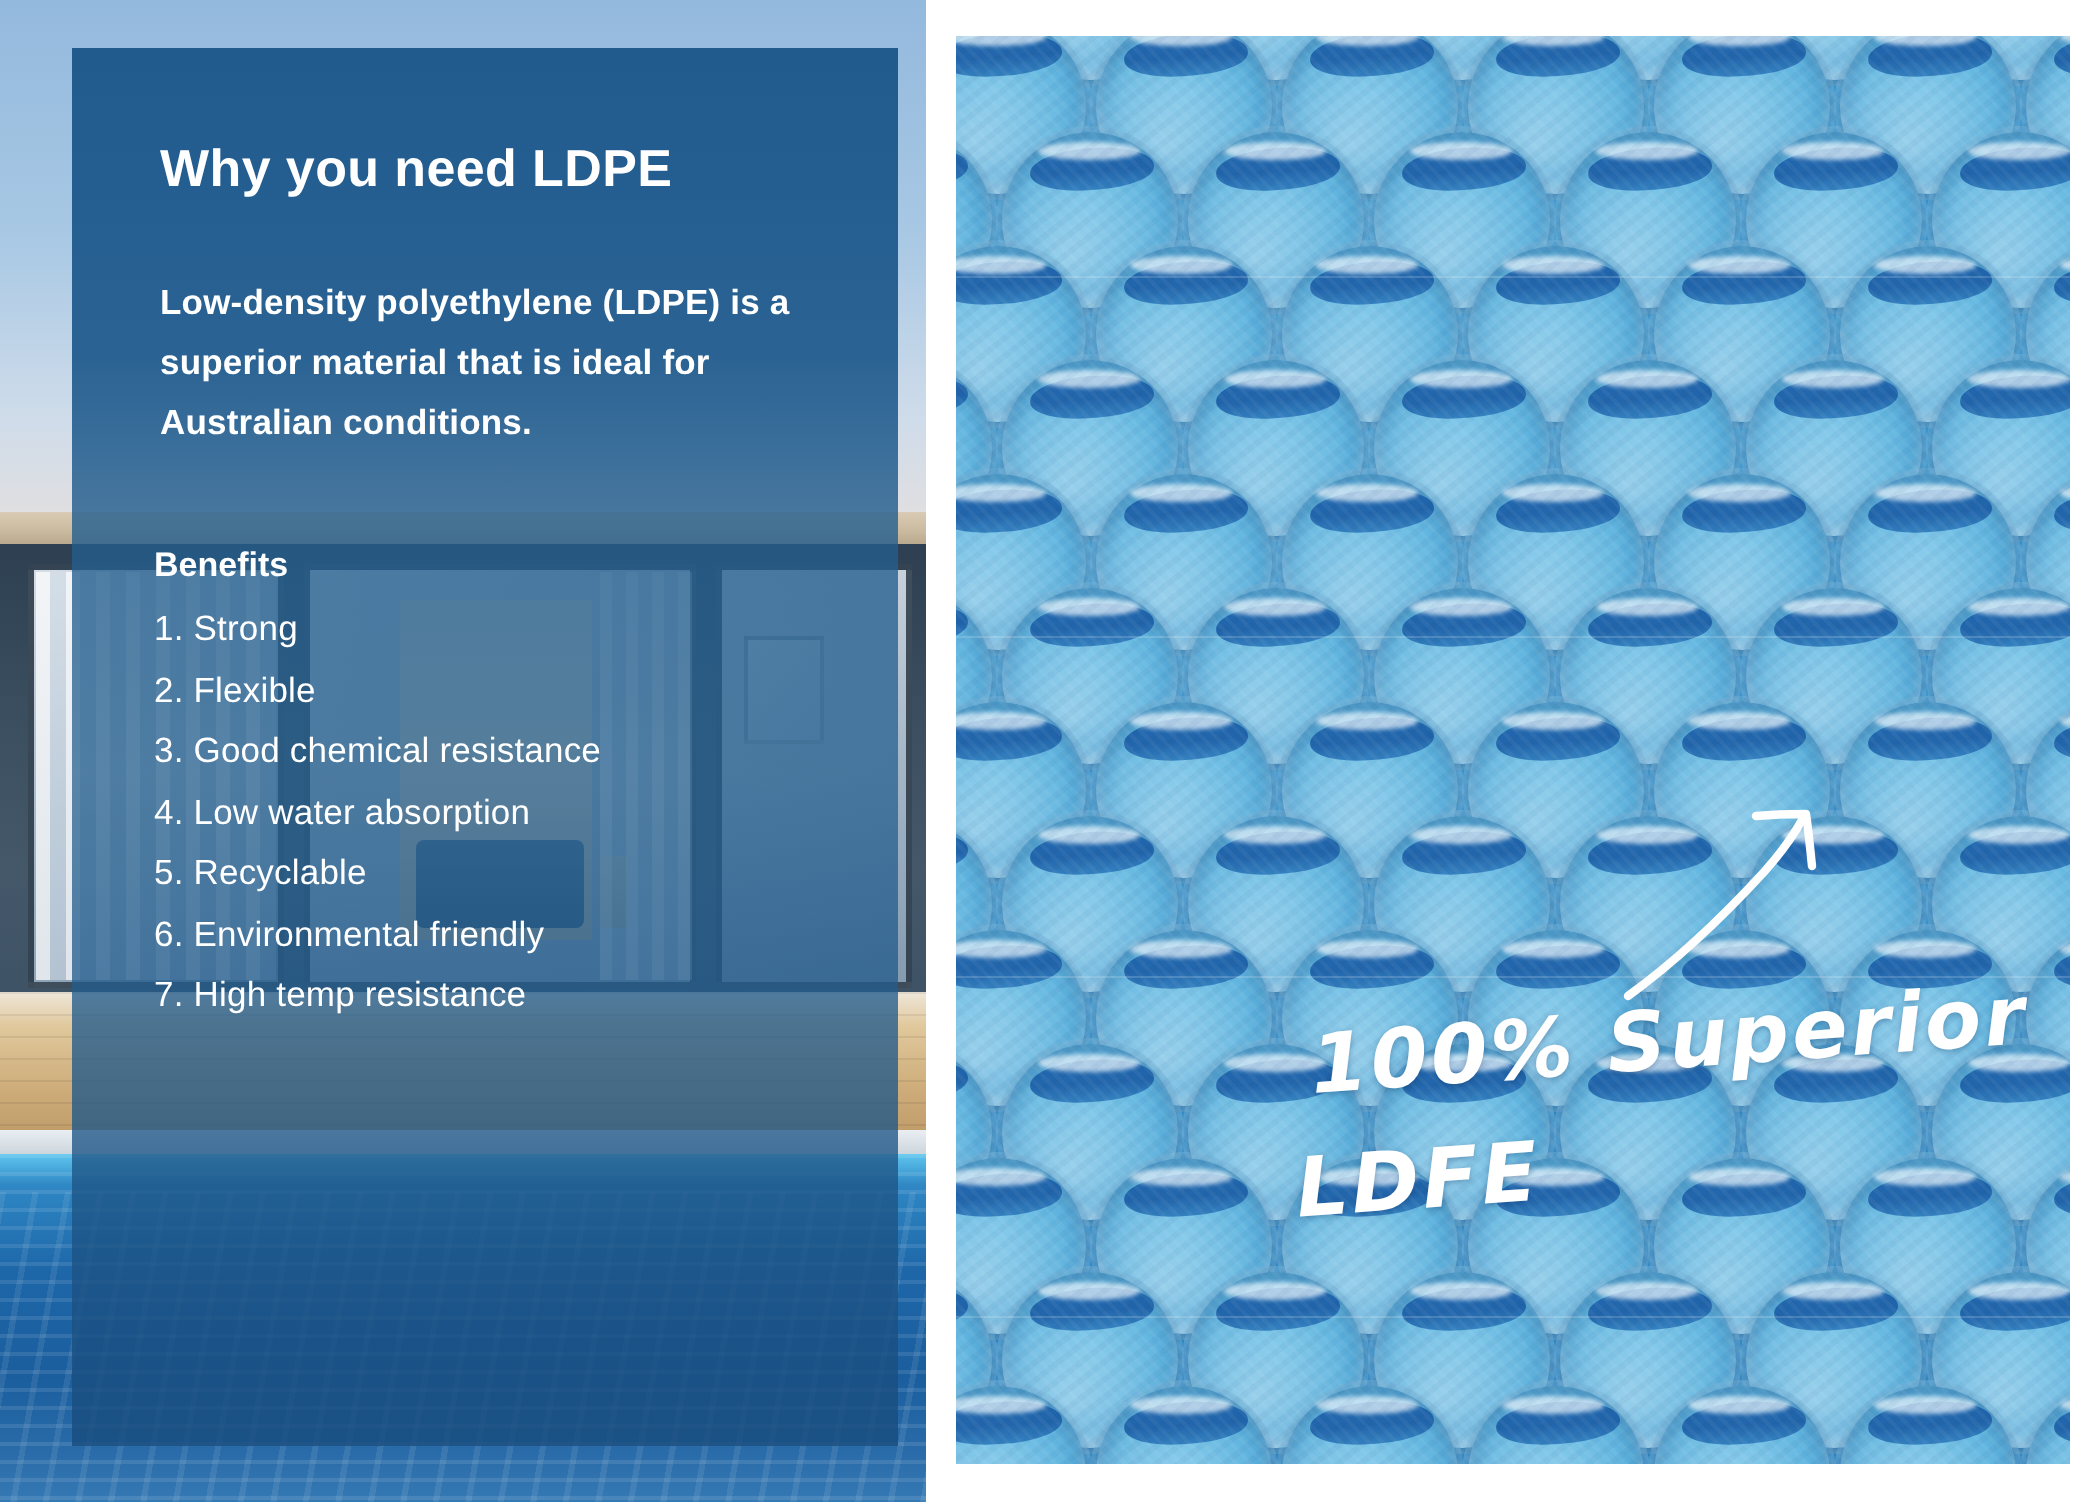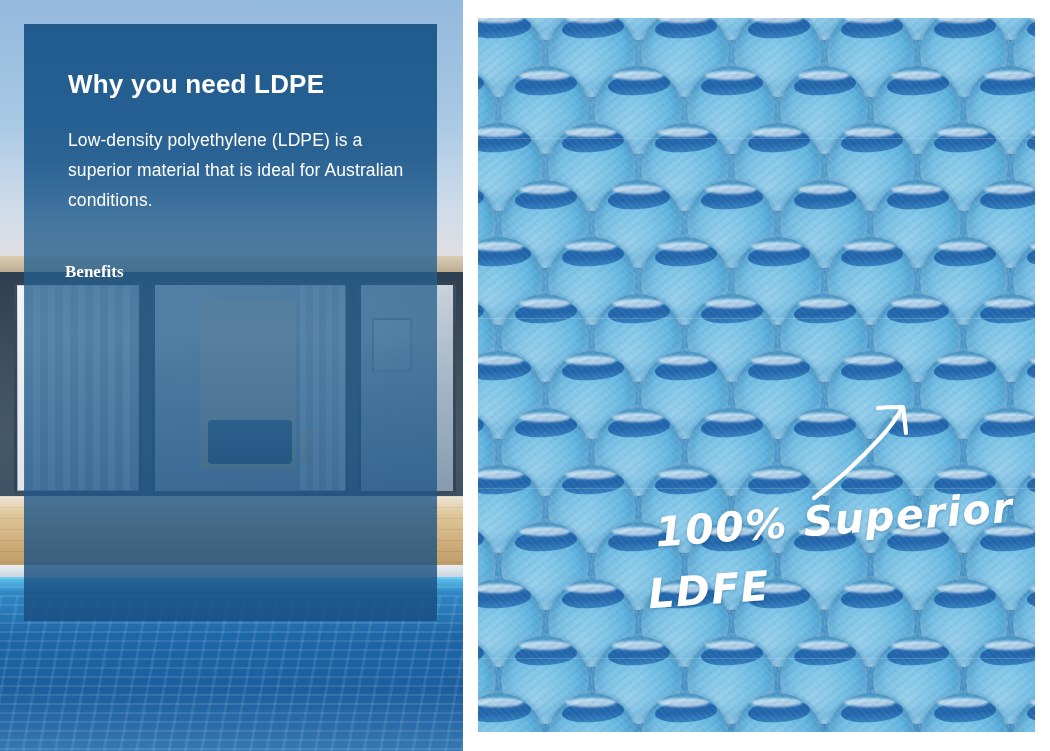--- a/index.html
+++ b/index.html
@@ -101,43 +101,43 @@
     position:absolute; left:0; top:596px; width:100%; height:155px;
     background:
       repeating-linear-gradient(100deg,
         rgba(255,255,255,.11) 0px, rgba(255,255,255,.11) 3px,
         rgba(255,255,255,0) 3px, rgba(255,255,255,0) 16px);
     opacity:.75;
   }
 
   
   #info-panel{
-    position:absolute; left:24px; top:24px; width:413px; height:597px;
+    position:absolute; left:36px; top:24px; width:413px; height:699px;
     background:linear-gradient(180deg,
        rgba(24,83,135,.93) 0%,
        rgba(26,86,138,.90) 22%,
        rgba(35,94,142,.80) 34%,
        rgba(38,96,143,.74) 52%,
        rgba(33,90,139,.78) 72%,
        rgba(24,76,126,.82) 100%);
     padding:30px 0 0 0;
     color:#ffffff;
   }
   .panel-inner{ padding:0 22px 0 44px; }
 
   #panel-title{
     font-size:26px; font-weight:bold; letter-spacing:.2px;
     margin:15px 0 0 0; line-height:1.2;
   }
   #panel-intro{
-    font-size:17.5px; line-height:30px; font-weight:400;
-    margin-top:25px; letter-spacing:.1px;
+    font-size:17.5px; line-height:30px; font-weight:700;
+    margin-top:36px; letter-spacing:.1px;
     padding-left:0;
   }
-  .panel-body{ padding:0 22px 0 41px;font-family:Liberation Serif, serif; }
+  .panel-body{ padding:0 22px 0 41px; }
   #benefits-heading{
     font-size:17px; font-weight:bold; margin-top:44px; line-height:26px;
   }
   #benefits-list{ list-style:none; margin-top:3px; }
   #benefits-list li{
     font-size:17.5px; line-height:30.5px; letter-spacing:.1px;
   }
   #note-text{
     font-size:17.5px; line-height:31px; margin-top:30px; letter-spacing:.1px;
   }
@@ -234,20 +234,29 @@
 
 <section id="info-panel">
   <div class="panel-inner">
     <h1 id="panel-title">Why you need LDPE</h1>
     <p id="panel-intro">Low-density polyethylene (LDPE) is a superior material that is ideal for Australian conditions.</p>
   </div>
 
   <div class="panel-body">
     <h2 id="benefits-heading">Benefits</h2>
 
+    <ul id="benefits-list">
+      <li>1. Strong</li>
+      <li>2. Flexible</li>
+      <li>3. Good chemical resistance</li>
+      <li>4. Low water absorption</li>
+      <li>5. Recyclable</li>
+      <li>6. Environmental friendly</li>
+      <li>7. High temp resistance</li>
+    </ul>
 
   </div>
 </section>
 
 <figure id="bubble-panel">
   <div class="bubble-grid" id="bubble-grid">
       <div class="bubble" style="left: -70px; top: -66px;"></div>
       <div class="bubble" style="left: 23px; top: -66px;"></div>
       <div class="bubble" style="left: 116px; top: -66px;"></div>
       <div class="bubble" style="left: 209px; top: -66px;"></div>

